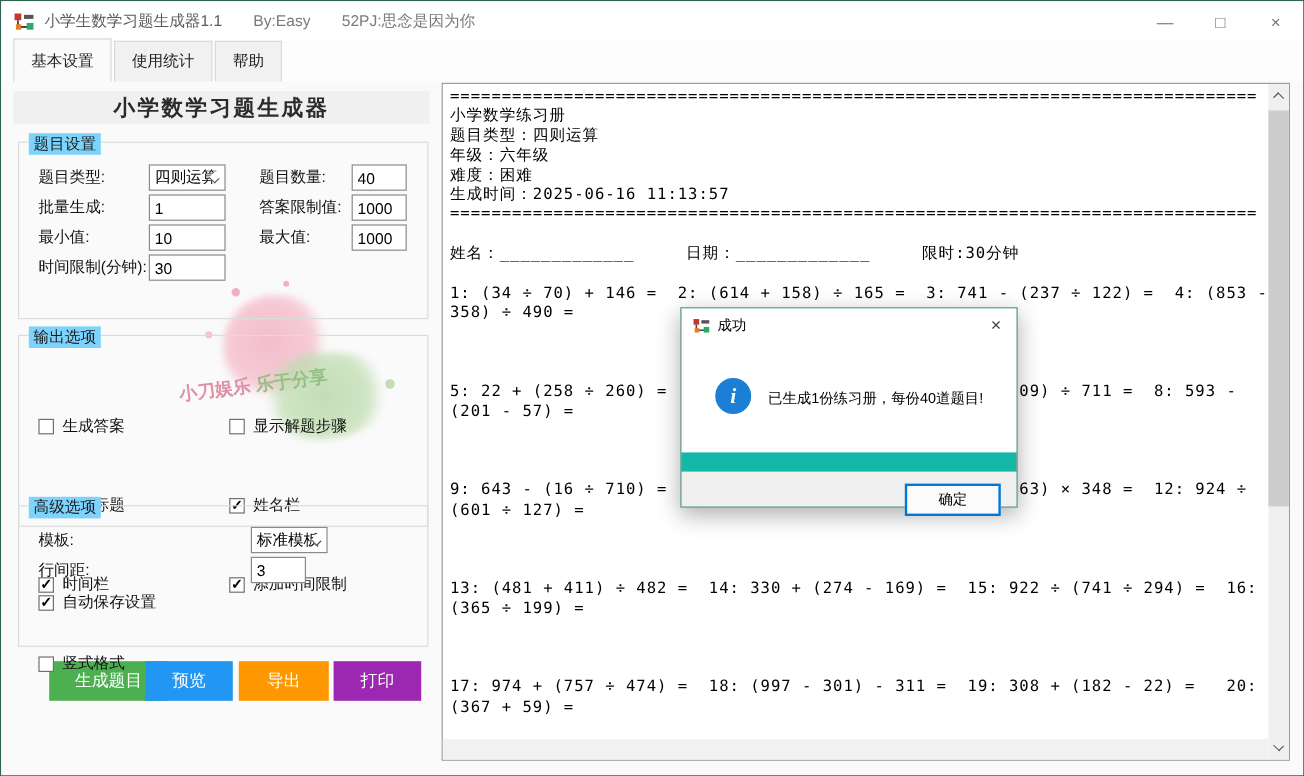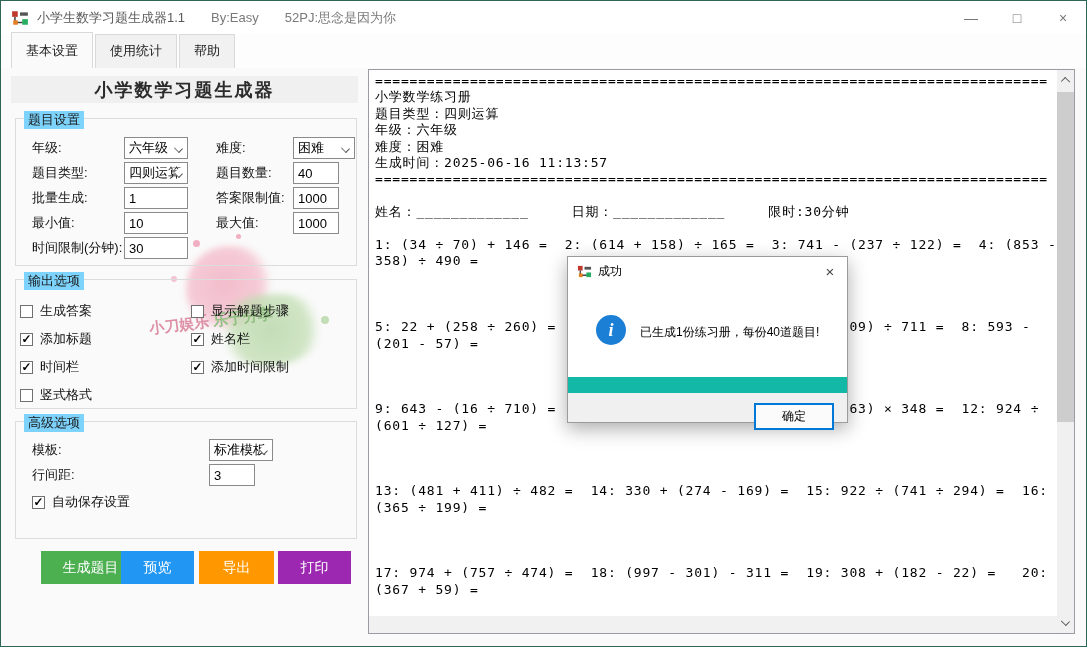--- a/index.html
+++ b/index.html
@@ -29,38 +29,38 @@
   .content{ position:absolute; left:0; top:67px; right:0; bottom:0; background:#fafafa; }
 
   .panel-title{ position:absolute; left:10px; top:8px; width:347px; height:27px;
                 background:#f0f0f0; display:flex; align-items:center; justify-content:center;
                 font-size:18px; font-weight:bold; color:#2b2b2b; letter-spacing:2px; }
 
   .groupbox{ position:absolute; left:14px; width:342px; border:1px solid #dcdcdc; z-index:1; }
   .gb-label{ position:absolute; top:-8px; left:8px; background:#7dd3fc; padding:0 4px;
              font-size:13px; color:#1a1a1a; }
   .gb1{ top:50px; height:148px; padding:18px 0 0 16px; }
-  .gb2{ top:211px; height:130px; padding:20px 0 0 4px; }
+  .gb2{ top:211px; height:160px; padding:20px 0 0 16px; }
   .gb3{ top:353px; height:118px; padding:17px 0 0 16px; }
 
   .frow{ display:flex; align-items:center; height:22px; margin-bottom:3px; }
   .flabel{ font-size:13px; color:#111; }
   .l1{ width:92px; } .l2{ width:77px; margin-left:28px; }
   .g3l{ width:115px; }
   .tbox{ height:22px; border:1px solid #8a8a8a; background:#fff; font-size:13px;
          padding:0 4px; font-family:"Liberation Sans", sans-serif; color:#000; }
   .w64{ width:64px; } .w62{ width:62px; } .w46{ width:46px; }
   .dropdown{ height:22px; border:1px solid #8a8a8a; background:#fff; display:flex;
              align-items:center; font-size:13px; color:#000; padding-left:4px;
              position:relative; overflow:hidden; white-space:nowrap; }
   .dd-chev{ position:absolute; right:5px; top:7px; width:7px; height:7px;
             border-right:1.5px solid #555; border-bottom:1.5px solid #555;
             transform:rotate(45deg) scale(1,.8); }
 
-  .cbrow{ display:flex; align-items:center; height:22px; margin-bottom:6px; }
+  .cbrow{ display:flex; align-items:center; height:22px; margin-bottom:6px;margin-top:44px; }
   .cb{ width:13px; height:13px; border:1px solid #707070; background:#fff; margin-right:7px;
        display:flex; align-items:center; justify-content:center; font-size:12px;
        font-weight:bold; color:#000; line-height:13px; flex:0 0 auto; }
   .cblabel{ font-size:13px; color:#111; }
   .col2{ position:absolute; left:175px; }
 
   .btnrow{ position:absolute; left:0; top:483px; width:360px; height:33px; }
   .abtn{ position:absolute; top:0; height:33px; border:none; color:#fff; font-size:14px;
          font-family:"Liberation Sans", sans-serif; cursor:pointer; }
 
@@ -154,32 +154,20 @@
       <div class="wm-text">
         <span class="wm-1">小刀娱乐</span><span class="wm-2"> 乐于分享</span>
       </div>
     </div>
 
     <div class="panel-title">小学数学习题生成器</div>
 
     <div class="groupbox gb1">
       <span class="gb-label">题目设置</span>
       <div class="frow">
-        <span class="flabel l1">年级:</span>
-        <div class="dropdown w64">
-          <span>六年级</span>
-          <i class="dd-chev"></i>
-        </div>
-        <span class="flabel l2">难度:</span>
-        <div class="dropdown w62">
-          <span>困难</span>
-          <i class="dd-chev"></i>
-        </div>
-      </div>
-      <div class="frow">
         <span class="flabel l1">题目类型:</span>
         <div class="dropdown w64">
           <span>四则运算</span>
           <i class="dd-chev" style="background:#fff;"></i>
         </div>
         <span class="flabel l2">题目数量:</span>
         <input class="tbox w46" value="40" style="">
       </div>
       <div class="frow">
         <span class="flabel l1">批量生成:</span>

